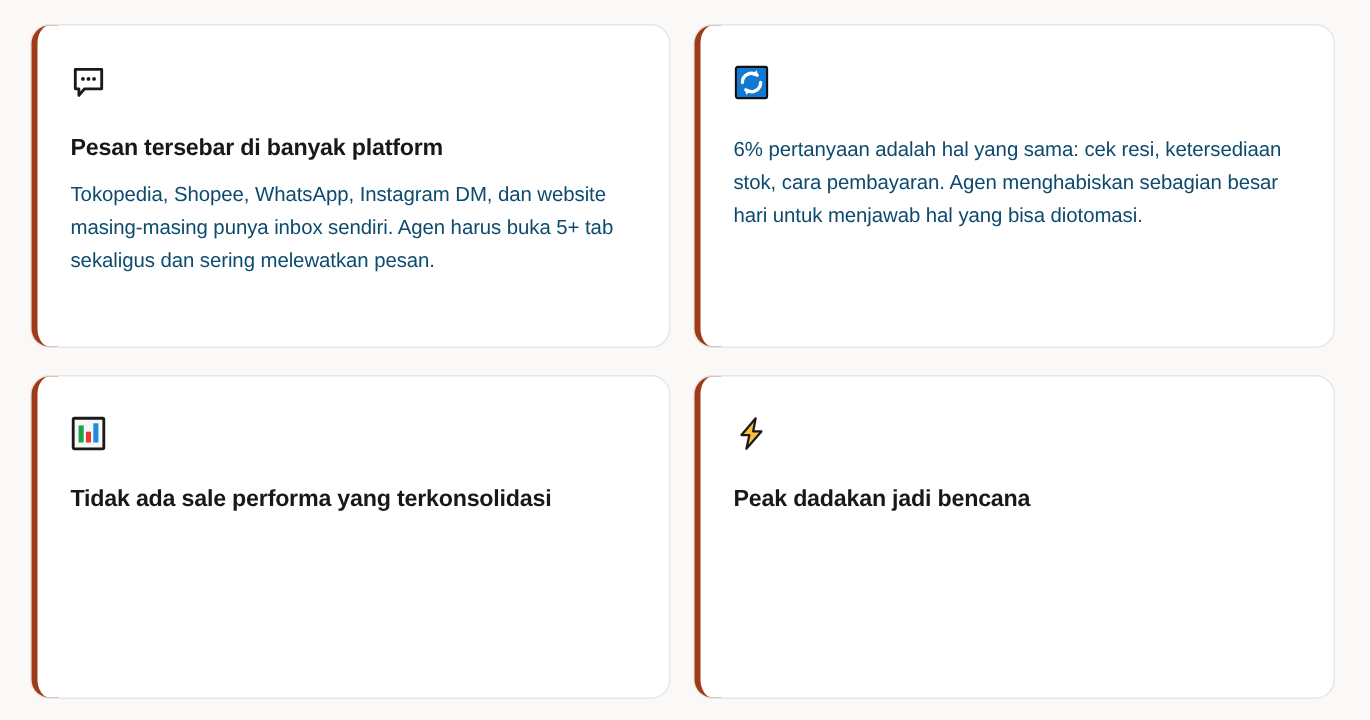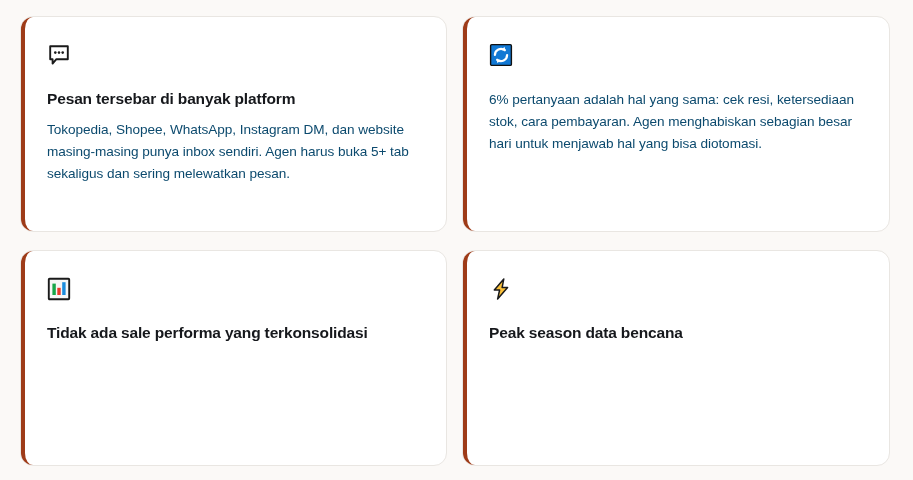--- a/index.html
+++ b/index.html
@@ -127,16 +127,16 @@
     </span>
     <h3 class="card-title">Tidak ada sale performa yang terkonsolidasi</h3>
   </div>
 
   <div class="card">
     <span class="card-icon">
       <svg width="24" height="24" viewBox="0 0 24 24" aria-hidden="true">
         <path d="M14.8 1.9 L5.3 13.0 H10.6 L8.6 22.1 L18.6 10.6 H13.1 Z" fill="#fbc13a" stroke="#1a1a1a" stroke-width="1.5" stroke-linejoin="round"></path>
       </svg>
     </span>
-    <h3 class="card-title">Peak season data bencana</h3>
+    <h3 class="card-title">Peak dadakan jadi bencana</h3>
   </div>
 
 </div>
 
 </body></html>

